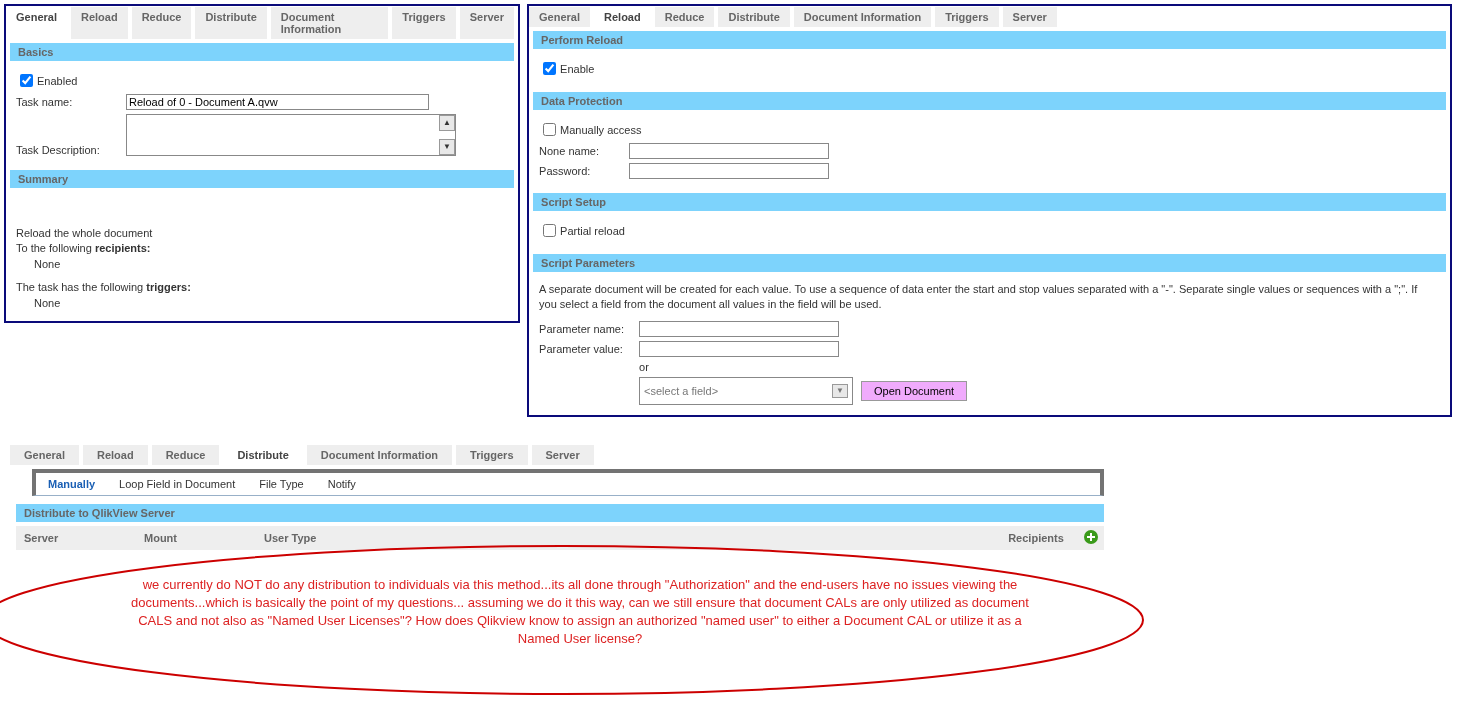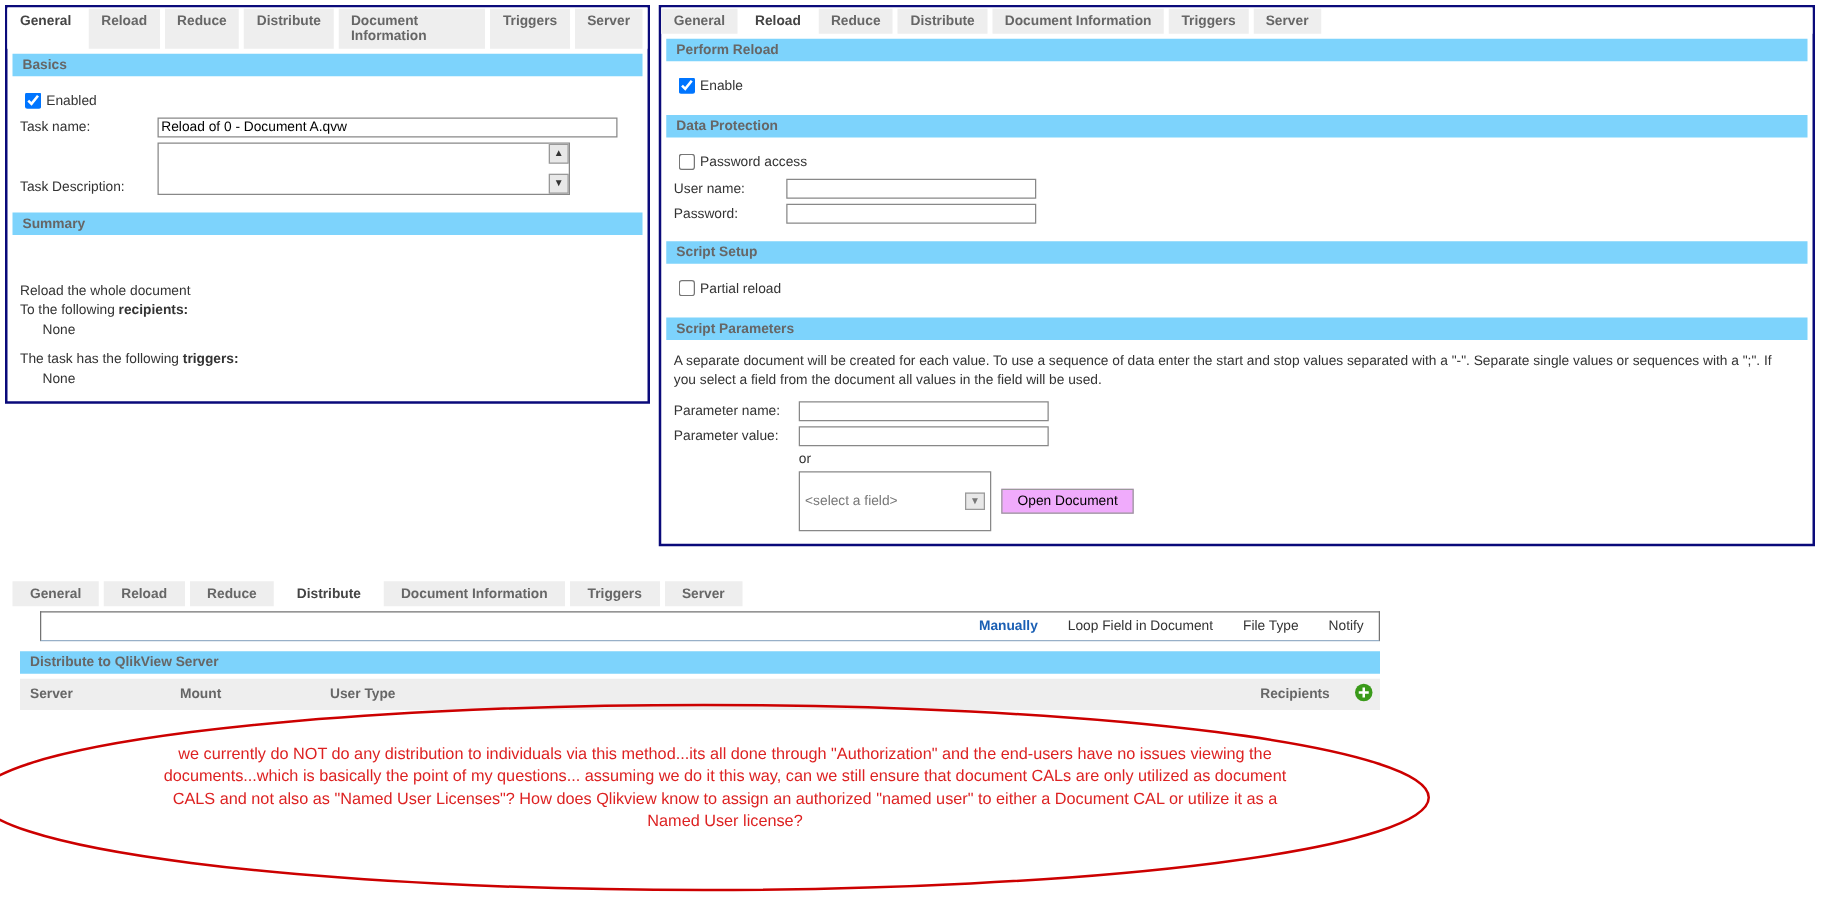--- a/index.html
+++ b/index.html
@@ -31,25 +31,24 @@
     cursor: pointer;
     font-weight: bold;
   }
   .tab.active {
     background: #fff;
     color: #444;
     border-bottom: none;
   }
   .subtabs {
     display: flex;
-    border: 1px solid #737373;
+    border: 4px solid #737373;
     border-bottom: 1px solid #98b0c8;
     background: #fff;
     margin: 4px 6px 0 22px;
-    justify-content: flex-end;
   }
   .subtab {
     padding: 5px 12px;
     font-size: 11px;
     color: #333;
     cursor: pointer;
     border-right: 1px solid #eee;
     font-weight: normal;
   }
   .subtabs .subtab { border-right:none; }
@@ -81,21 +80,21 @@
   .scroll-btn { position:absolute; right:0; width:16px; height:16px; background:#e8e8e8; border:1px solid #999; font-size:8px; text-align:center; line-height:14px; cursor:pointer;}
   .scroll-up { top:0;}
   .scroll-down{ bottom:0;}
   .summary-body { padding: 6px 10px 10px 10px; font-size:11px; line-height:1.4;}
   .summary-body .indent{ padding-left:18px;}
   .btn {
     background:#f0abfc; border:1px solid #999; padding:3px 12px; cursor:pointer; font-size:11px;
   }
   .select-like{
     display:inline-flex; align-items:center; justify-content:space-between;
-    width:154px; border:1px solid #888; padding:16px 4px; background:#fff; color:#777;
+    width:214px; border:1px solid #888; padding:6px 4px; background:#fff; color:#777;
   }
   .select-like .arrow{ background:#e8e8e8; border:1px solid #999; width:16px; height:14px; text-align:center; font-size:8px; line-height:12px;}
   .dist-panel { width: 1100px; margin-top: 28px; margin-left:6px;}
   .dist-tabs { display:flex; }
   .dist-tab {
     background:#eee; color:#666; font-weight:bold; font-size:11px;
     padding:4px 14px; margin-right:4px; cursor:pointer;
   }
   .dist-tab.active{ background:#fff; color:#444;}
   .table-head{
@@ -139,21 +138,21 @@
   </div>
 
   <div class="section-head">Basics</div>
   <div class="section-body">
     <div class="row">
       <input type="checkbox" class="chk" checked="" style="">
       <span>Enabled</span>
     </div>
     <div class="row">
       <span class="lbl">Task name:</span>
-      <input type="text" style="width: 368px;" value="Reload of 0 - Document A.qvw">
+      <input type="text" style="width: 303px;" value="Reload of 0 - Document A.qvw">
     </div>
     <div class="row" style="align-items:flex-end">
       <span class="lbl">Task Description:</span>
       <span class="scroll-wrap">
         <span class="scroll-btn scroll-up">▲</span>
         <span class="scroll-btn scroll-down">▼</span>
       </span>
     </div>
   </div>
 
@@ -190,24 +189,24 @@
     <div class="row">
       <input type="checkbox" class="chk" checked="" style="">
       <span>Enable</span>
     </div>
   </div>
 
   <div class="section-head">Data Protection</div>
   <div class="section-body">
     <div class="row">
       <input type="checkbox" class="chk" style="">
-      <span>Password access</span>
-    </div>
-    <div class="row">
-      <span class="lbl" style="width:90px">User name:</span>
+      <span>Manually access</span>
+    </div>
+    <div class="row">
+      <span class="lbl" style="width:90px">None name:</span>
       <input type="text" style="width: 200px;">
     </div>
     <div class="row">
       <span class="lbl" style="width:90px">Password:</span>
       <input type="password" style="width: 200px;">
     </div>
   </div>
 
   <div class="section-head">Script Setup</div>
   <div class="section-body">

